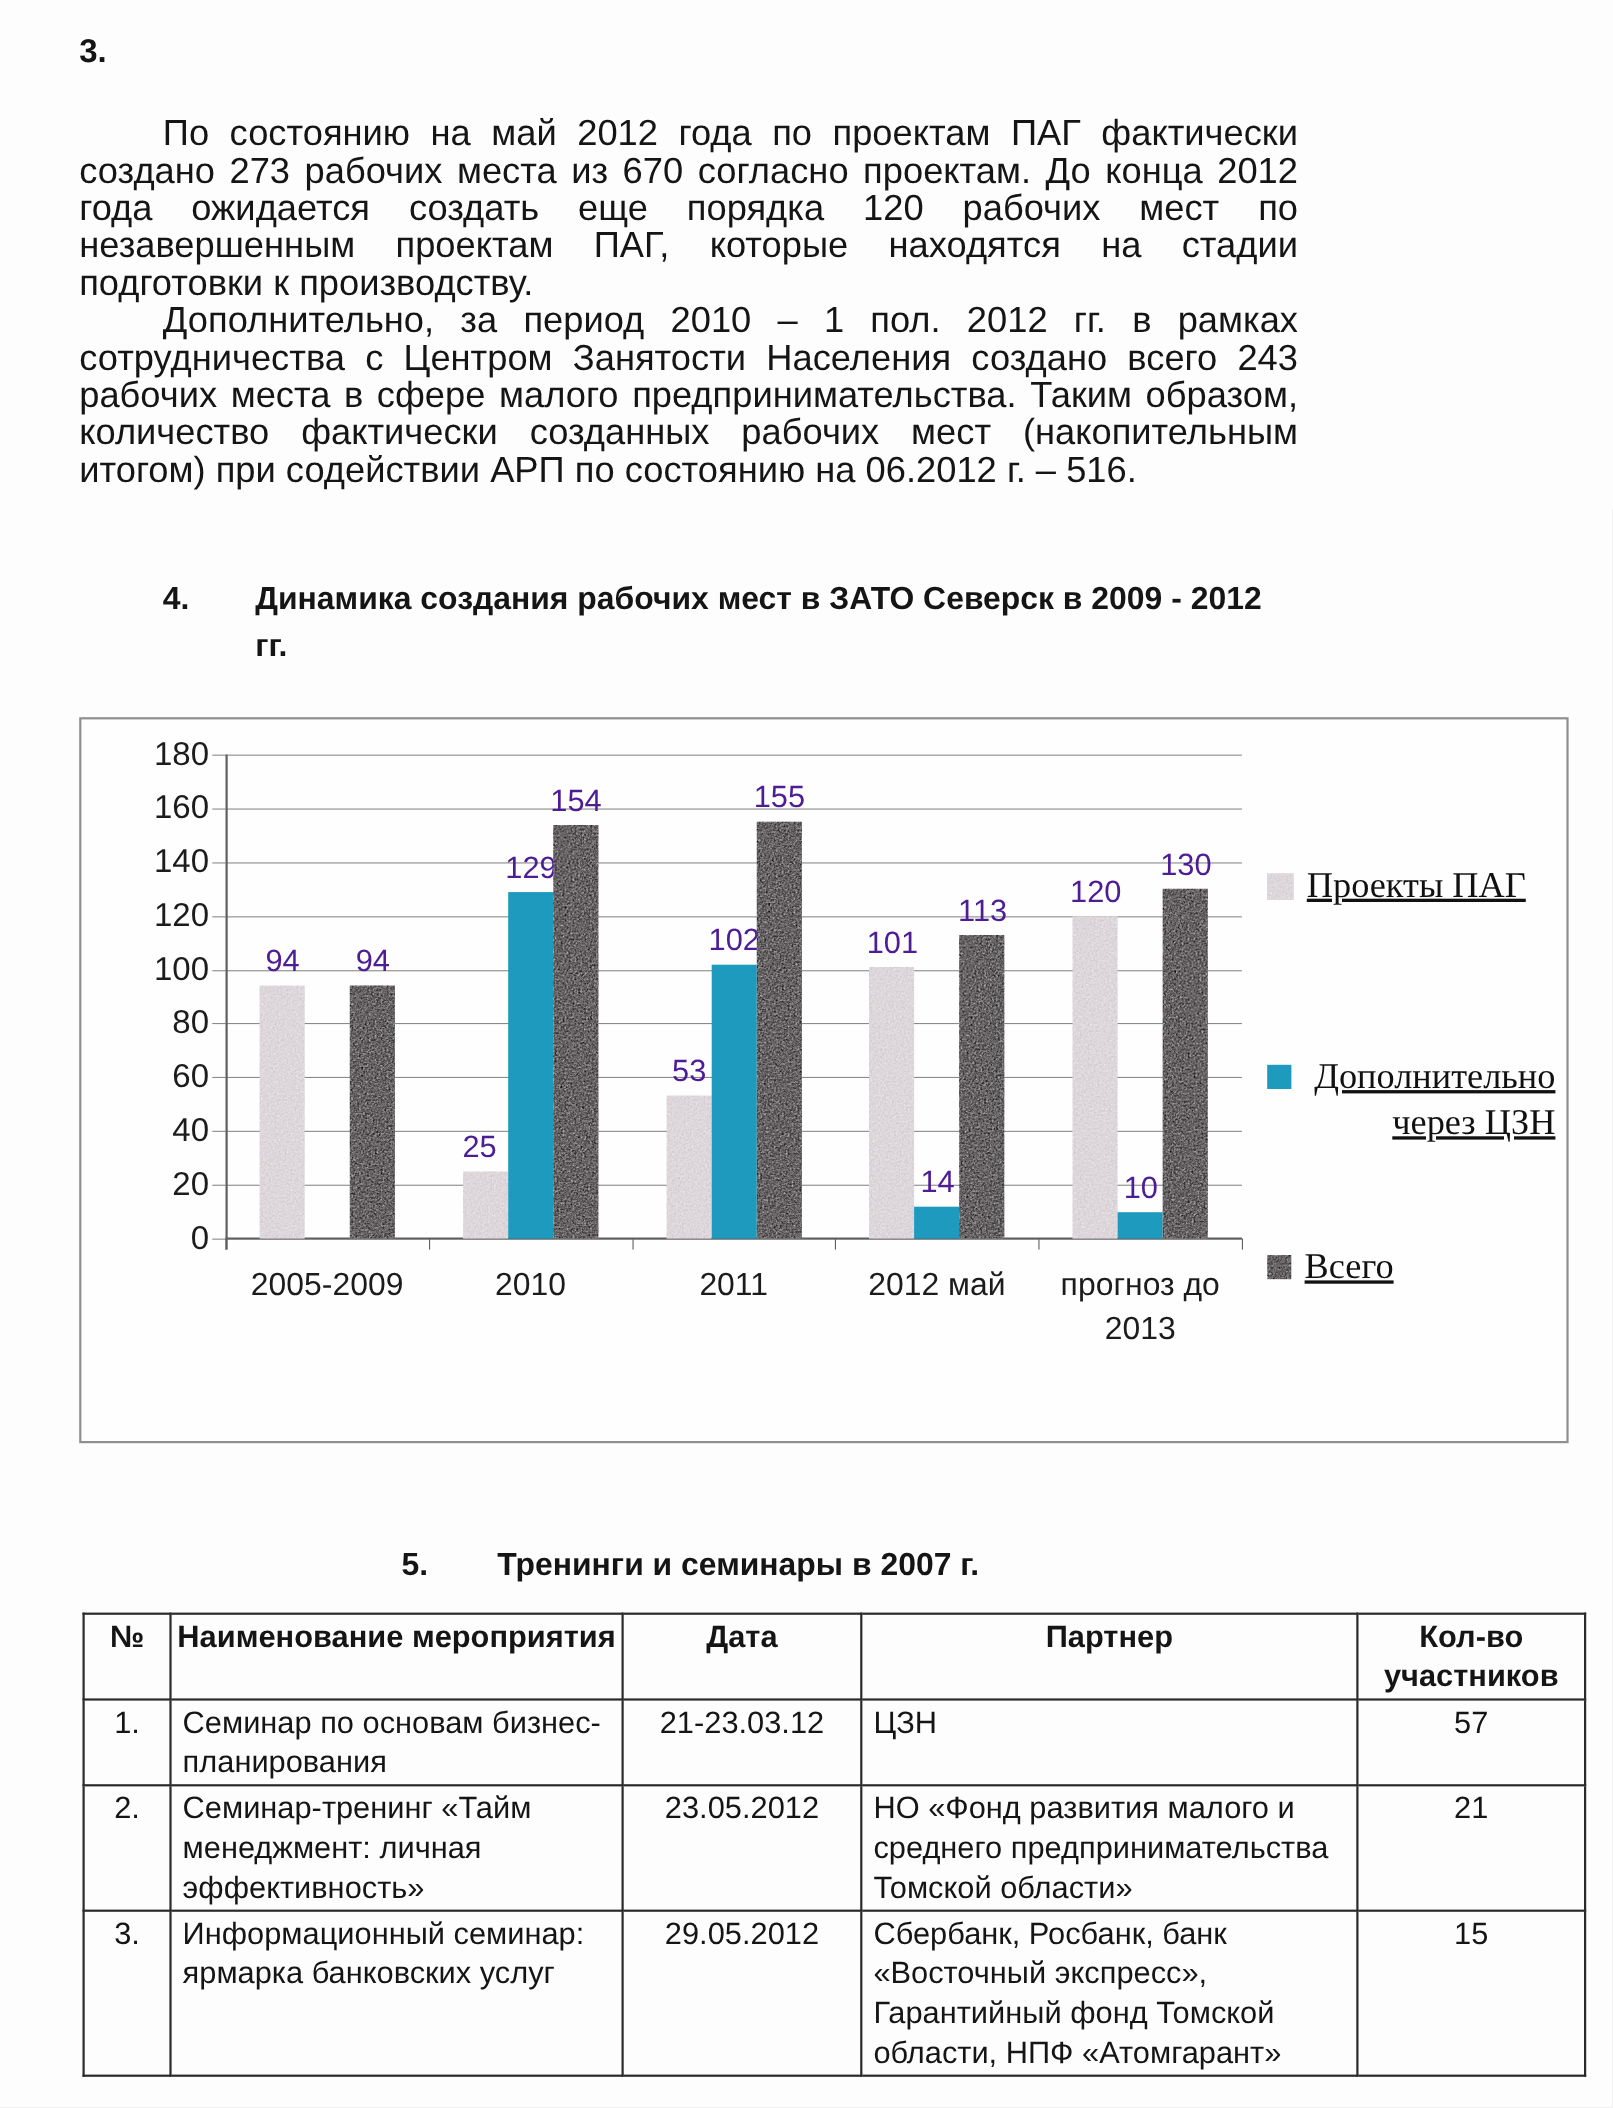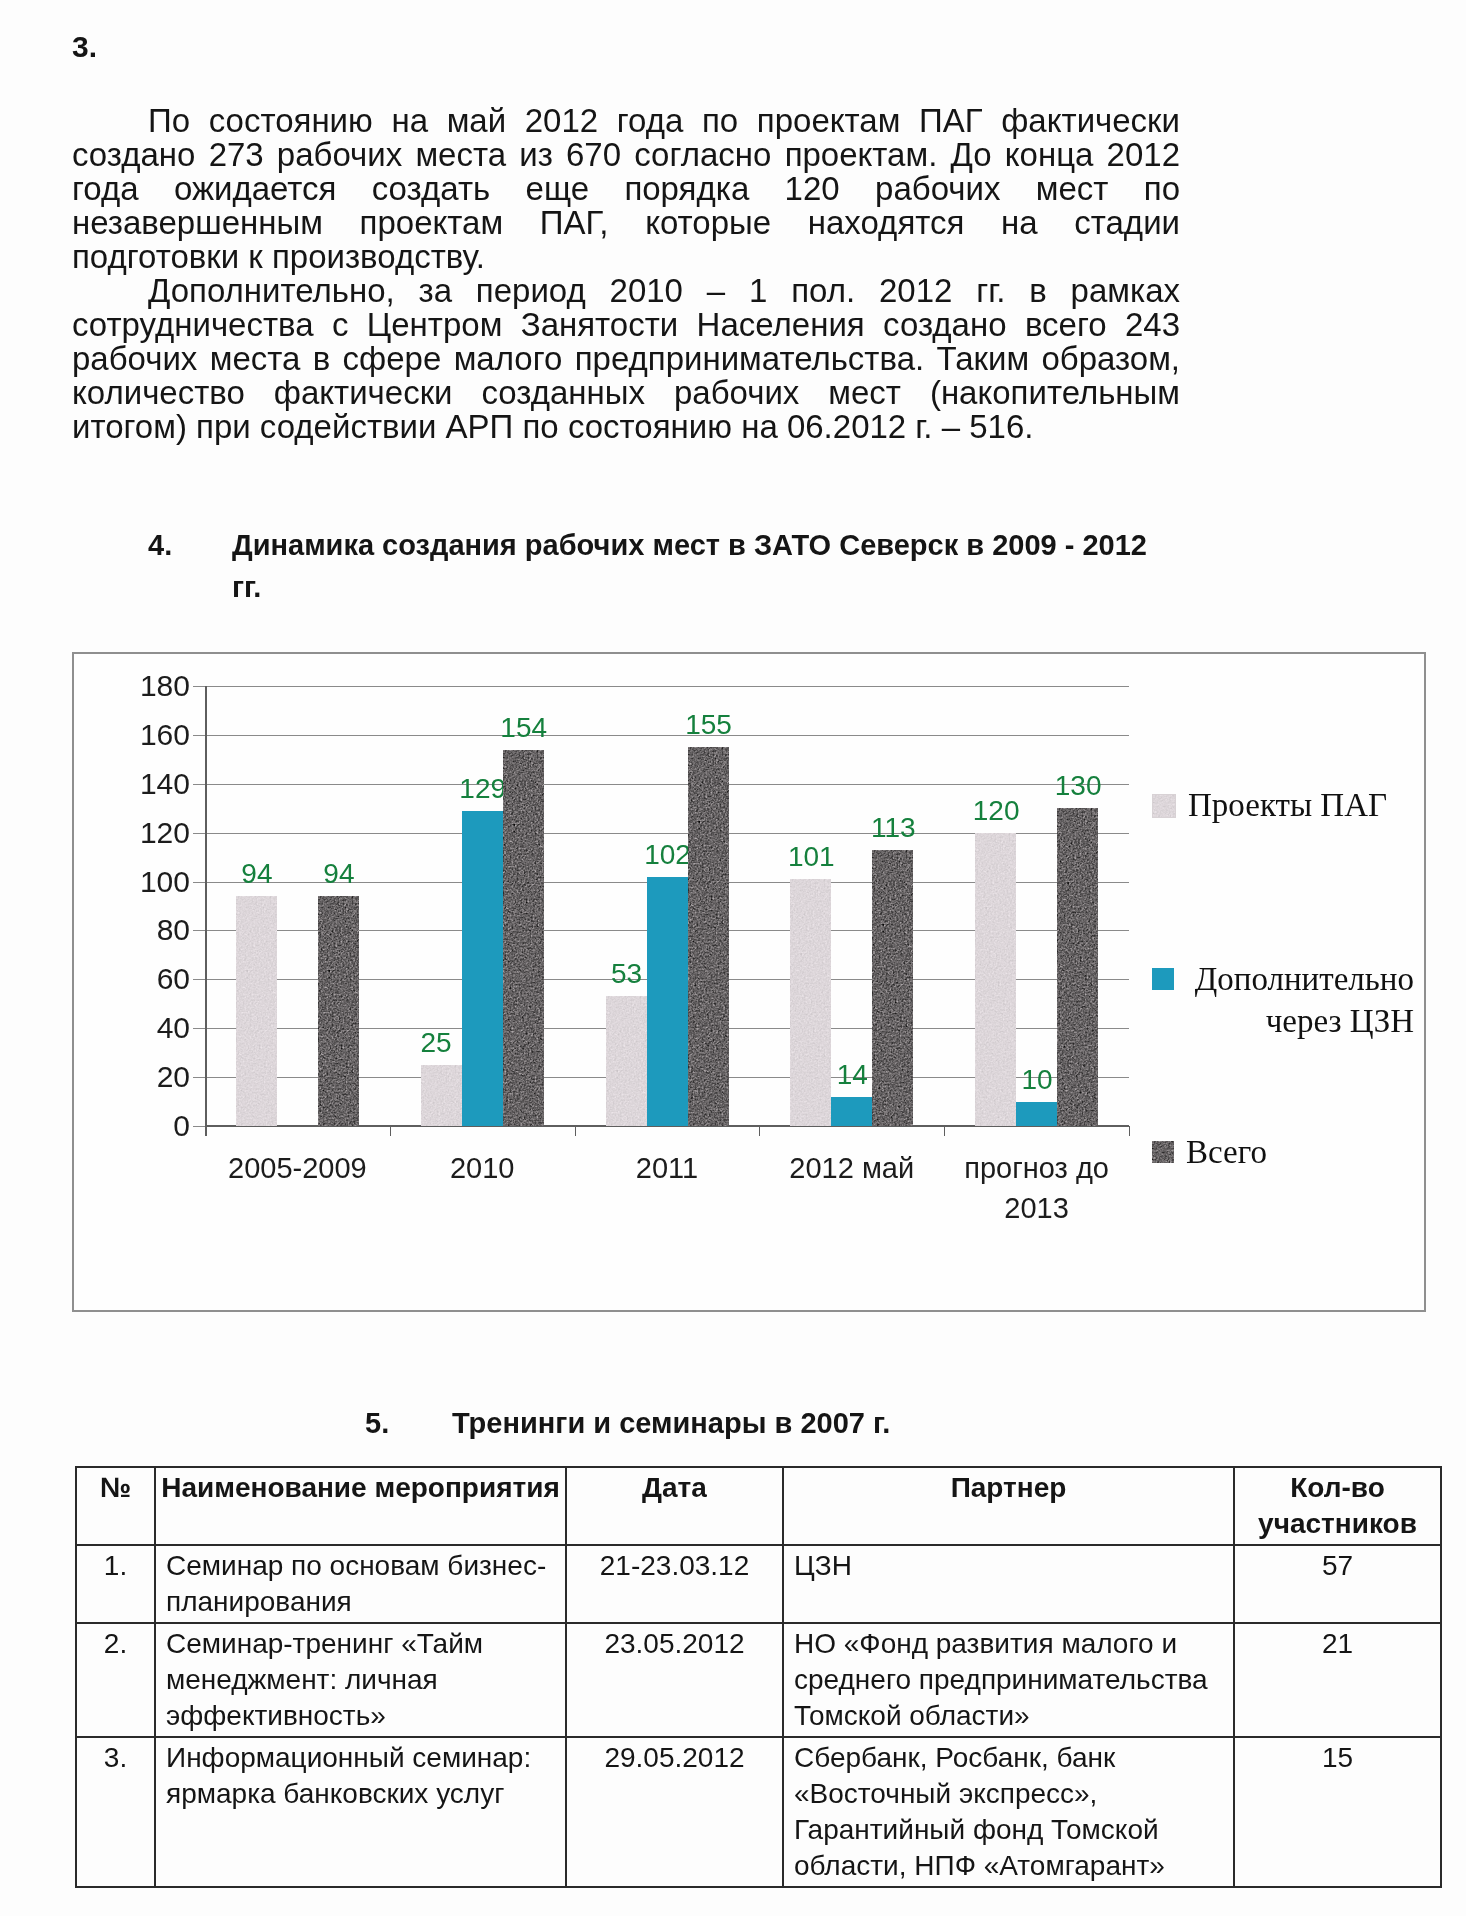--- a/index.html
+++ b/index.html
@@ -22,29 +22,29 @@
   .plot-baseline{position:absolute;height:2px;background:#5e5e5e;}
   .y-axis-line{position:absolute;width:2px;background:#5e5e5e;}
   .y-tick-label{position:absolute;width:84px;text-align:right;font-size:30px;color:#1c1c1c;}
   .y-tick-mark{position:absolute;width:12px;height:1px;background:#8a8a8a;}
   .x-tick-mark{position:absolute;width:1px;height:10px;background:#5e5e5e;}
   .bar{position:absolute;}
   .bar-pink{background:#ece5e9;}
   .bar-blue{background:#1d9abd;}
   .bar-speckle{background:#b0aaac;}
   .bar svg,.swatch svg{position:absolute;left:0;top:0;width:100%;height:100%;}
-  .bar-value{position:absolute;width:70px;text-align:center;font-size:28px;color:#15803d;}
+  .bar-value{position:absolute;width:70px;text-align:center;font-size:28px;color:#4c1d95;}
   .cat-label{position:absolute;text-align:center;font-size:29px;line-height:40px;color:#1c1c1c;}
   .legend{position:absolute;left:1078px;top:100px;width:266px;}
   .legend-item{position:absolute;display:flex;align-items:flex-start;}
   .swatch{position:relative;flex:0 0 22px;width:22px;height:22px;margin-top:10px;margin-right:12px;overflow:hidden;}
   .swatch-pink{background:#ece5e9;border:1px solid #d8d2d5;}
   .swatch-blue{background:#1d9abd;}
   .swatch-speckle{background:#b0aaac;}
-  .legend-label{font-family:"Liberation Serif",serif;font-size:33px;line-height:42px;color:#111;}
+  .legend-label{font-family:"Liberation Serif",serif;font-size:33px;line-height:42px;color:#111;text-decoration:underline;}
 
   .h5-row{margin-top:90px;margin-left:293px;display:flex;font-weight:bold;font-size:29px;line-height:42px;}
   .h5-row .num{width:87px;flex:0 0 87px;}
 
   
   .sem-table{margin-top:22px;margin-left:3px;border-collapse:collapse;table-layout:fixed;width:1365px;
              font-size:28px;line-height:36px;}
   .sem-table th,.sem-table td{border:2px solid #2a2a2a;vertical-align:top;padding:2px 10px;}
   .sem-table th{font-weight:bold;text-align:center;padding:2px 4px;}
   .td-c{text-align:center;}

